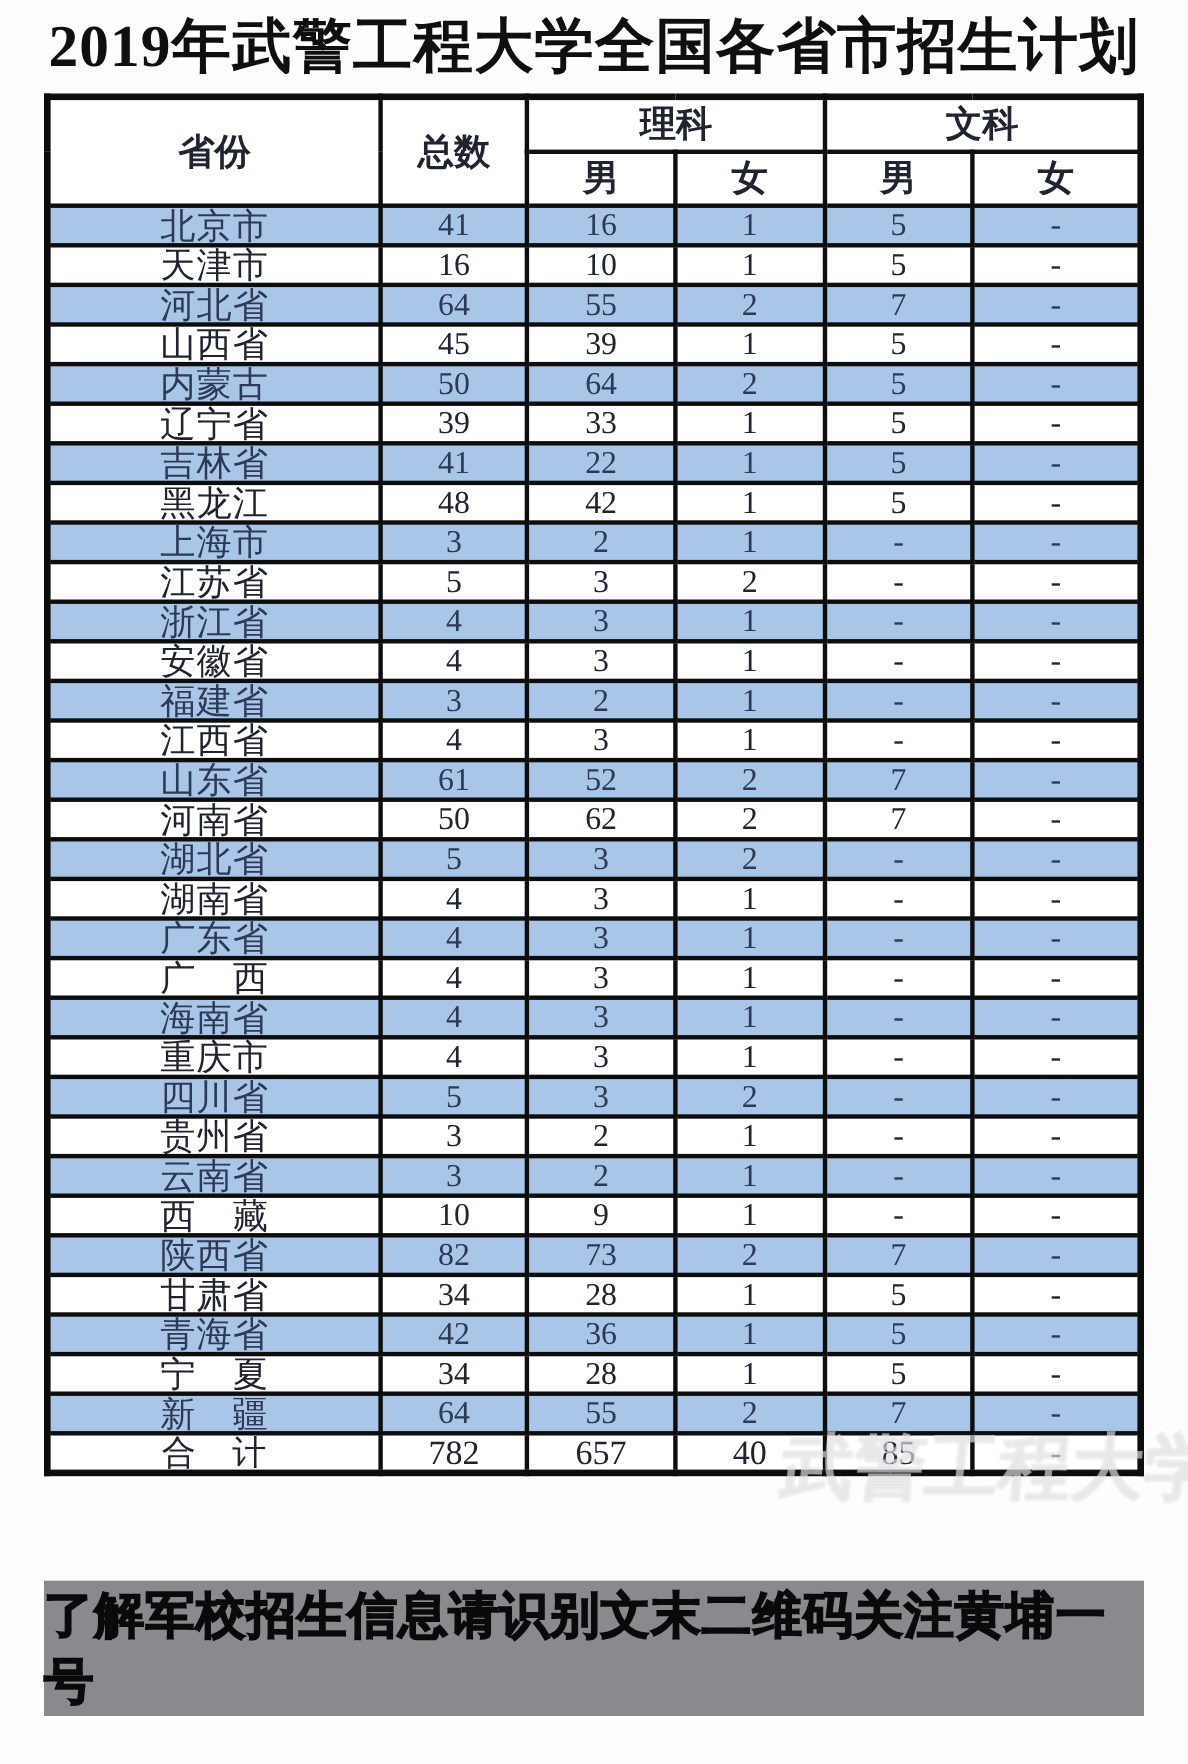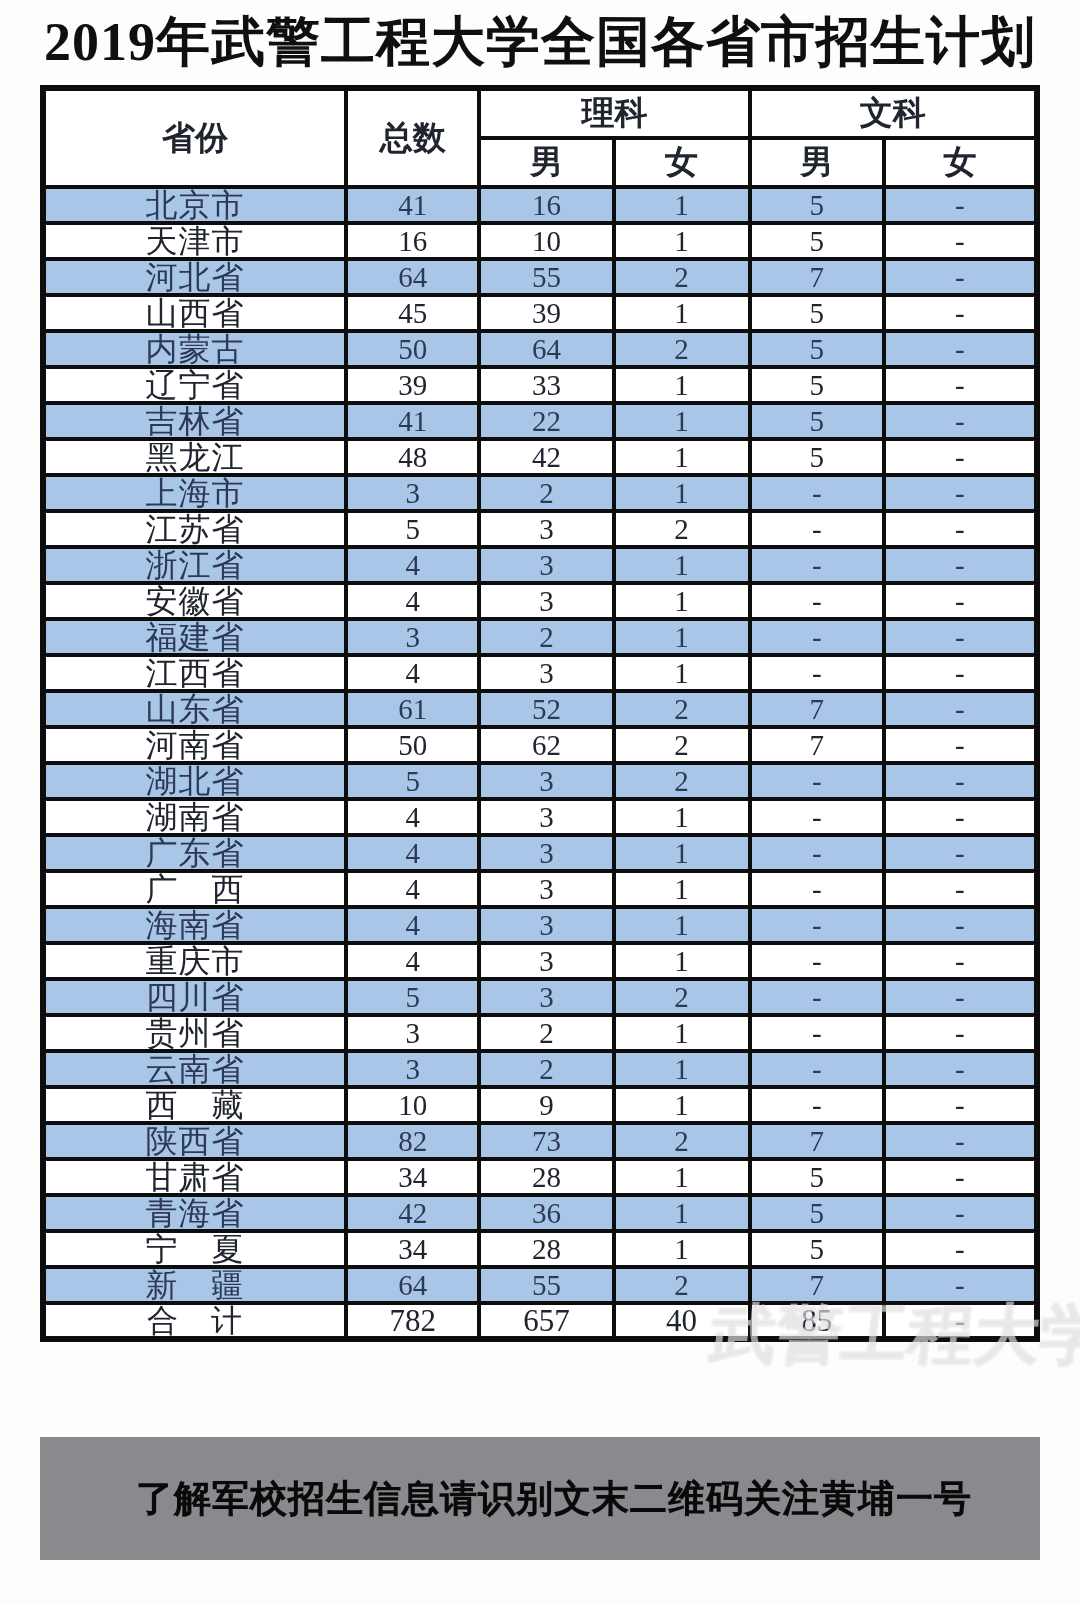--- a/index.html
+++ b/index.html
@@ -77,25 +77,24 @@
     top: 1437px;
     width: 1000px;
     height: 123px;
     background: var(--banner-bg, #8a8a8e);
     display: flex;
     align-items: center;
     justify-content: center;
   }
   .banner .banner-text {
     font-family: "DejaVu Sans", "Liberation Sans", sans-serif;
-    font-weight: 400;
-    font-size: 37px;
+    font-weight: 700;
+    font-size: 45px;
     color: #0a0a0a;
     letter-spacing: 1px;
-    padding-left: 28px;
     -webkit-text-stroke: 1.5px #0a0a0a;
   }
 </style>
 </head>
 <body>
 
 <div class="page" data-name="page">
 
   <div class="title" data-name="page-title">2019年武警工程大学全国各省市招生计划</div>
 

